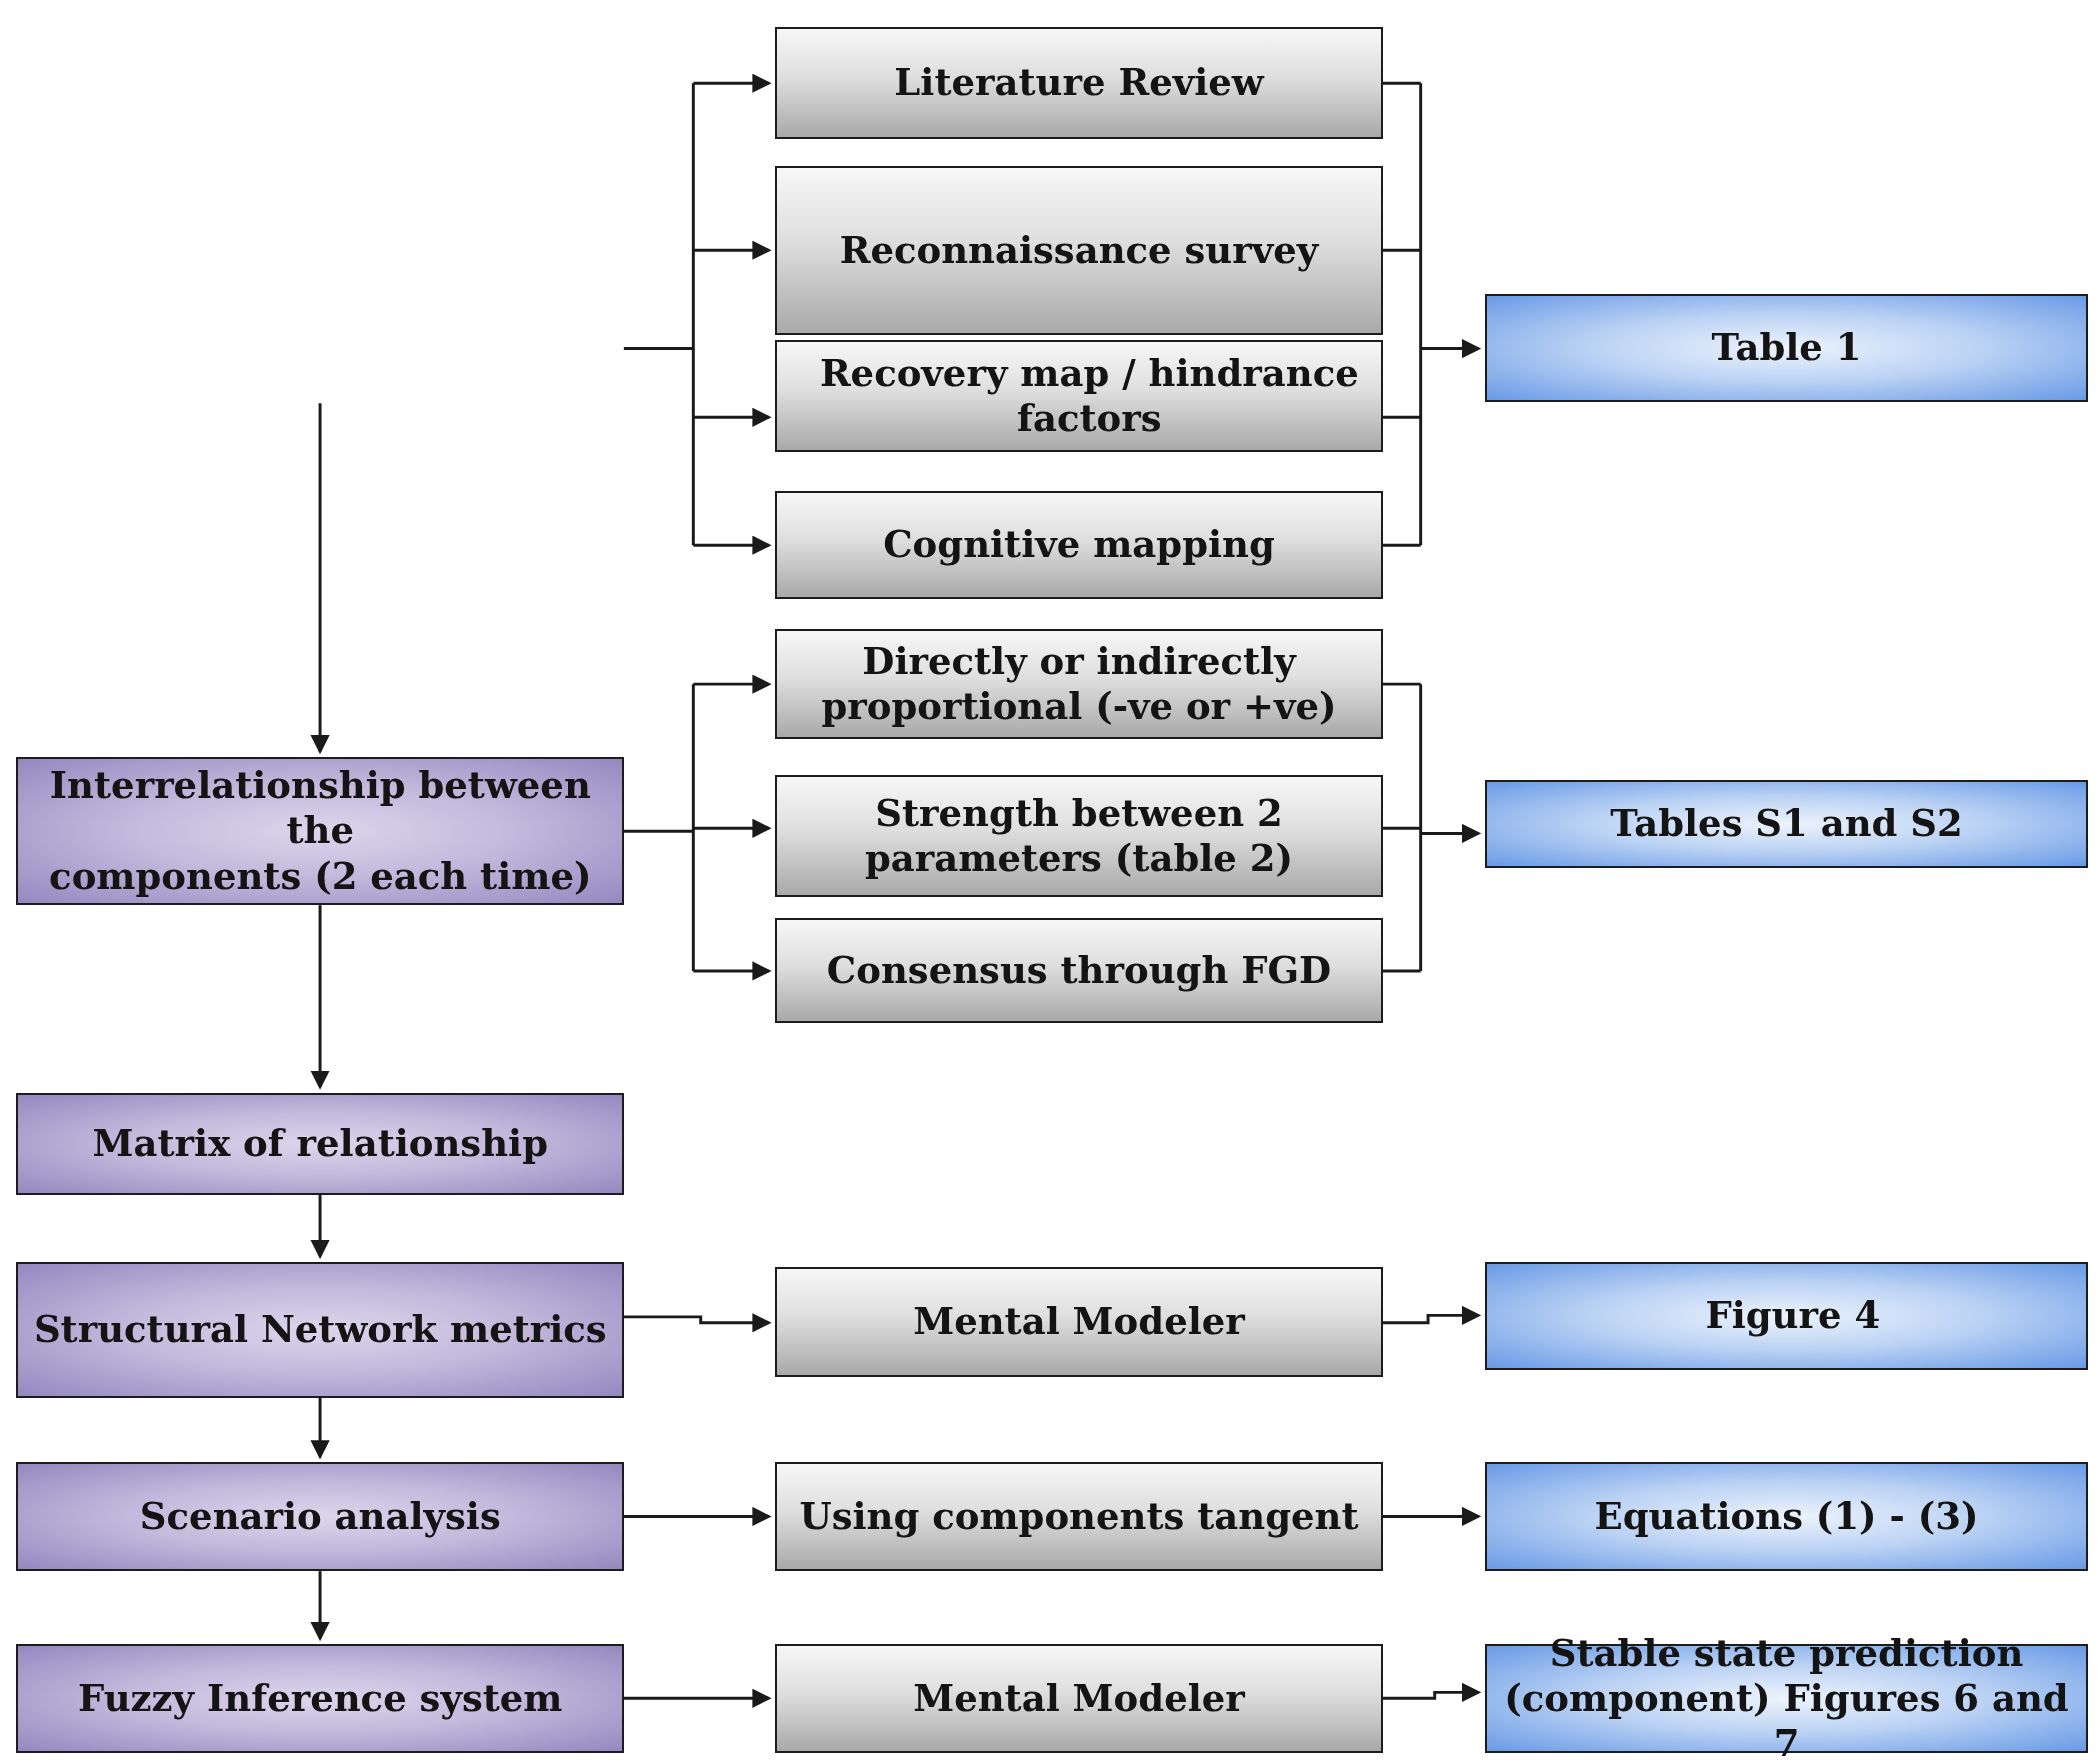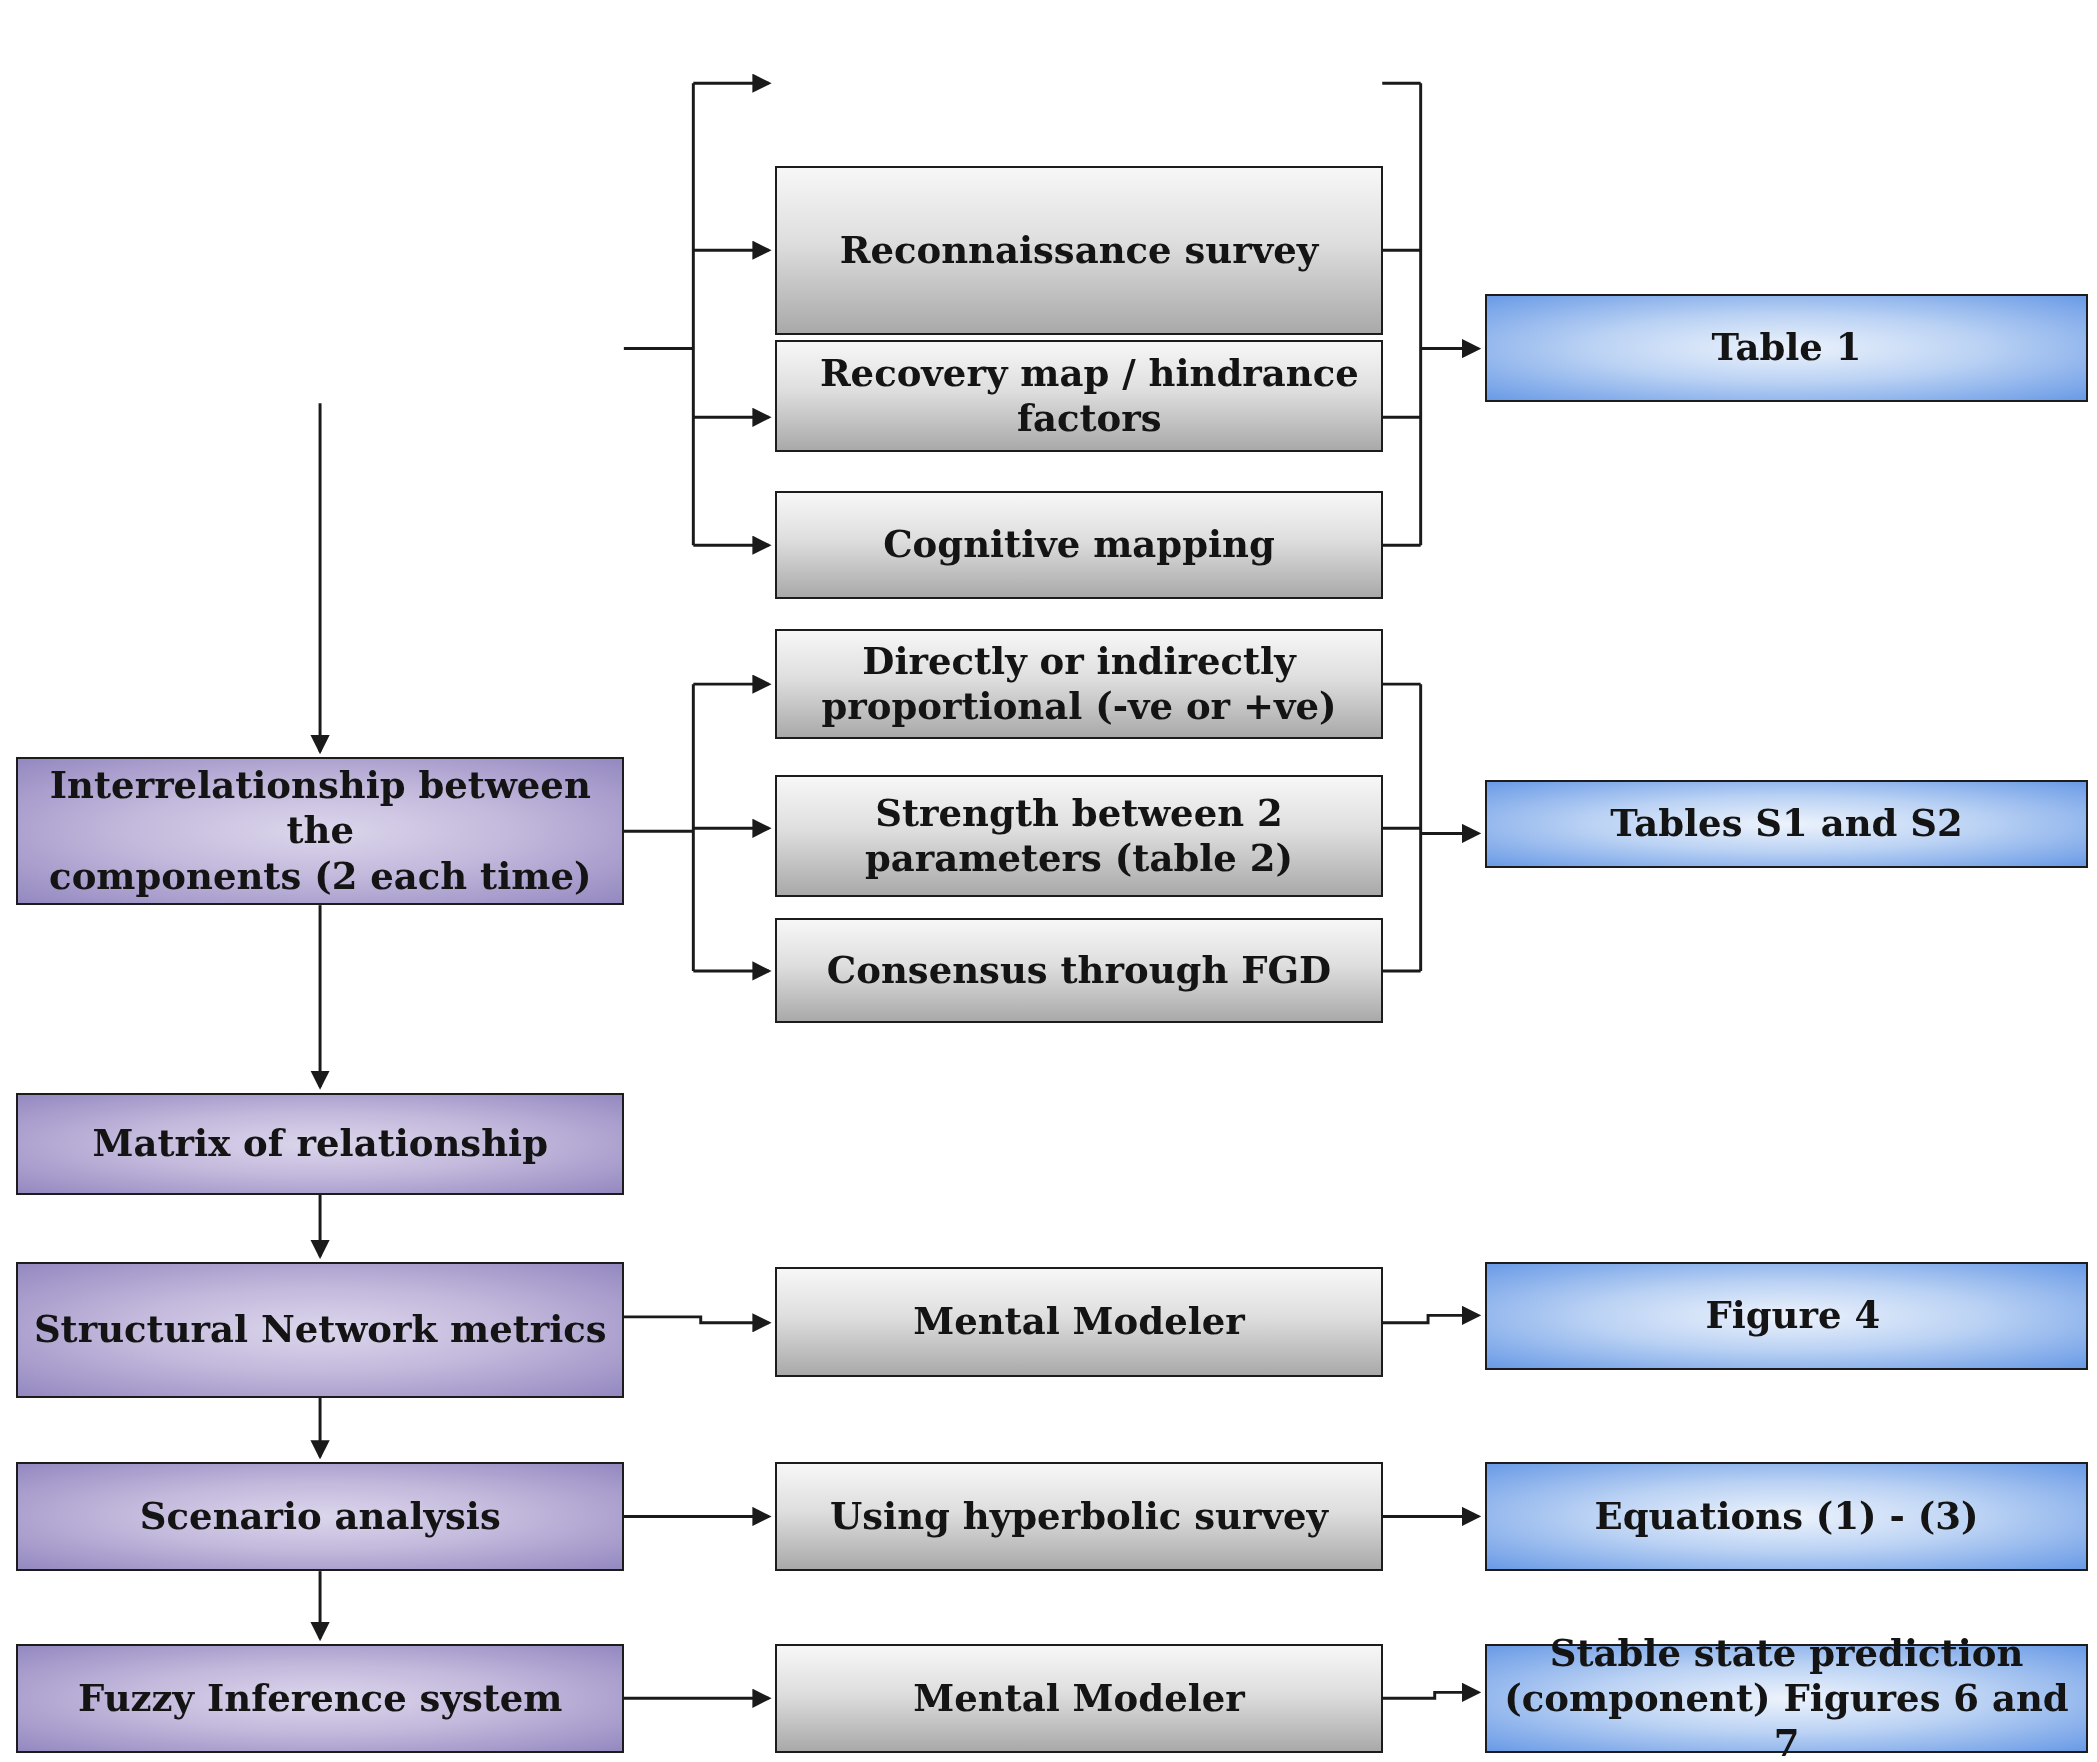--- a/index.html
+++ b/index.html
@@ -110,20 +110,23 @@
   <div class="box purple" style="left:16.3px; top:1262px; width:608px; height:136px;">
     <span>Structural Network metrics</span>
   </div>
   <div class="box purple" style="left:16.3px; top:1462px; width:608px; height:109px;">
     <span>Scenario analysis</span>
   </div>
   <div class="box purple" style="left:16.3px; top:1644px; width:608px; height:109px;">
     <span>Fuzzy Inference system</span>
   </div>
 
+  <div class="box gray" style="left:775px; top:27px; width:608px; height:112px;">
+    <span>Literature Review</span>
+  </div>
   <div class="box gray" style="left:775px; top:166px; width:608px; height:169px;">
     <span>Reconnaissance survey</span>
   </div>
   <div class="box gray" style="left:775px; top:340px; width:608px; height:112px;padding-left:28px;">
     <span>Recovery map / hindrance
 factors</span>
   </div>
   <div class="box gray" style="left:775px; top:491px; width:608px; height:108px;">
     <span>Cognitive mapping</span>
   </div>
@@ -135,21 +138,21 @@
     <span>Strength between 2
 parameters (table 2)</span>
   </div>
   <div class="box gray" style="left:775px; top:918px; width:608px; height:105px;">
     <span>Consensus through FGD</span>
   </div>
   <div class="box gray" style="left:775px; top:1267px; width:608px; height:110px;">
     <span>Mental Modeler</span>
   </div>
   <div class="box gray" style="left:775px; top:1462px; width:608px; height:109px;">
-    <span>Using hyperbolic survey</span>
+    <span>Using components tangent</span>
   </div>
   <div class="box gray" style="left:775px; top:1644px; width:608px; height:109px;">
     <span>Mental Modeler</span>
   </div>
 
   <div class="box blue" style="left:1485px; top:294px; width:603px; height:108px;">
     <span>Table 1</span>
   </div>
   <div class="box blue" style="left:1485px; top:780px; width:603px; height:88px;">
     <span>Tables S1 and S2</span>

